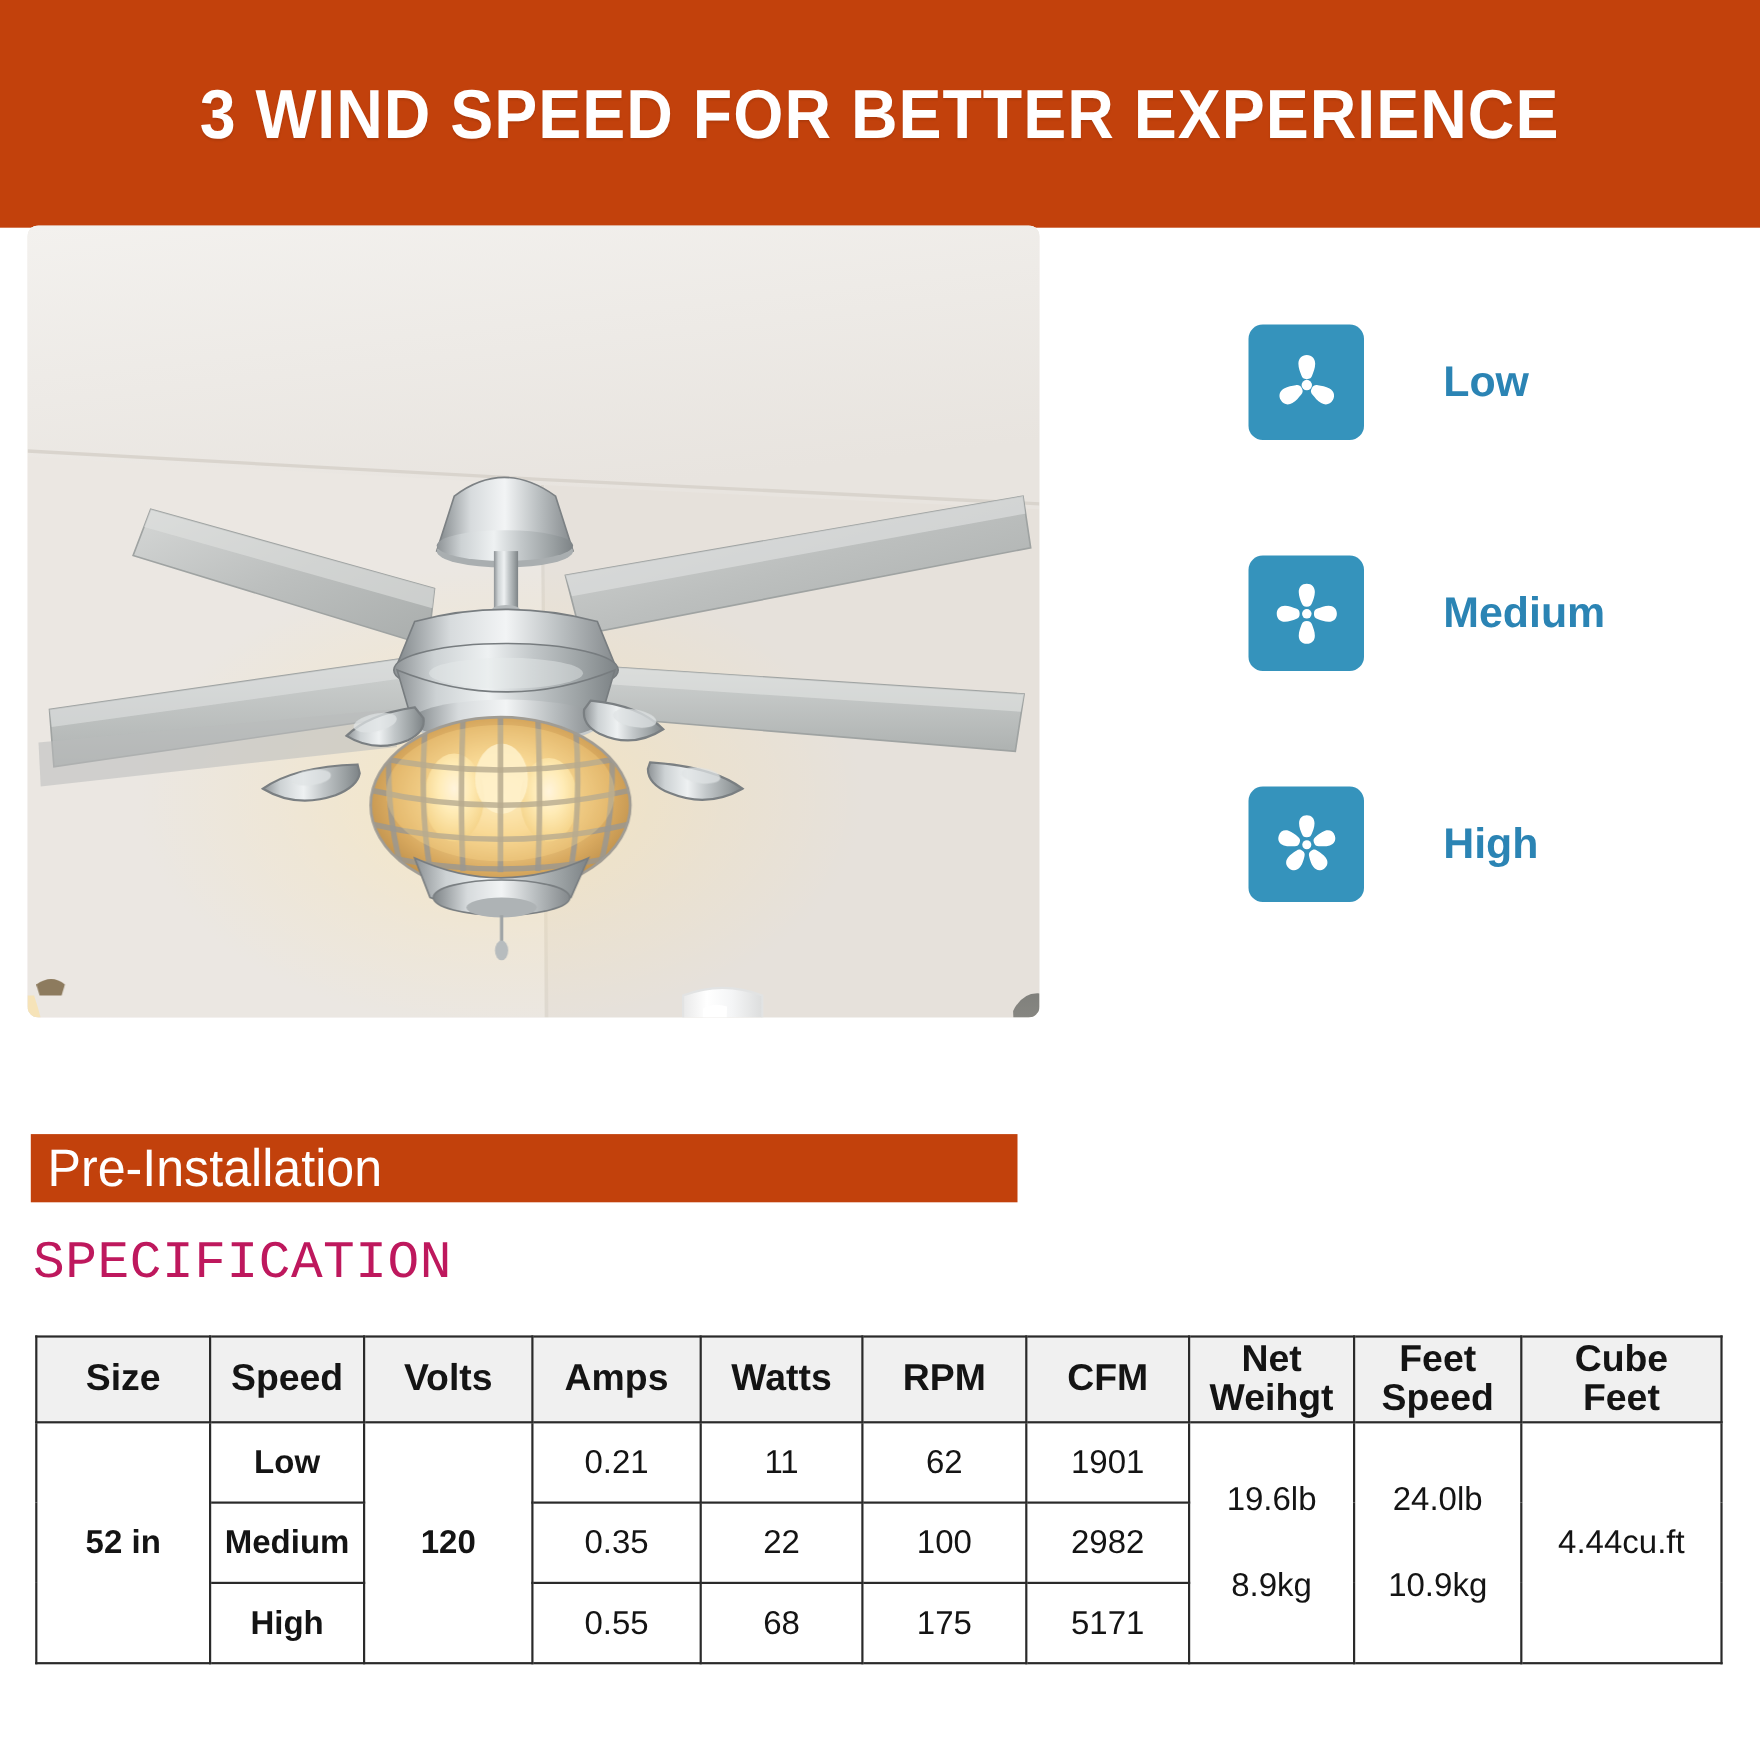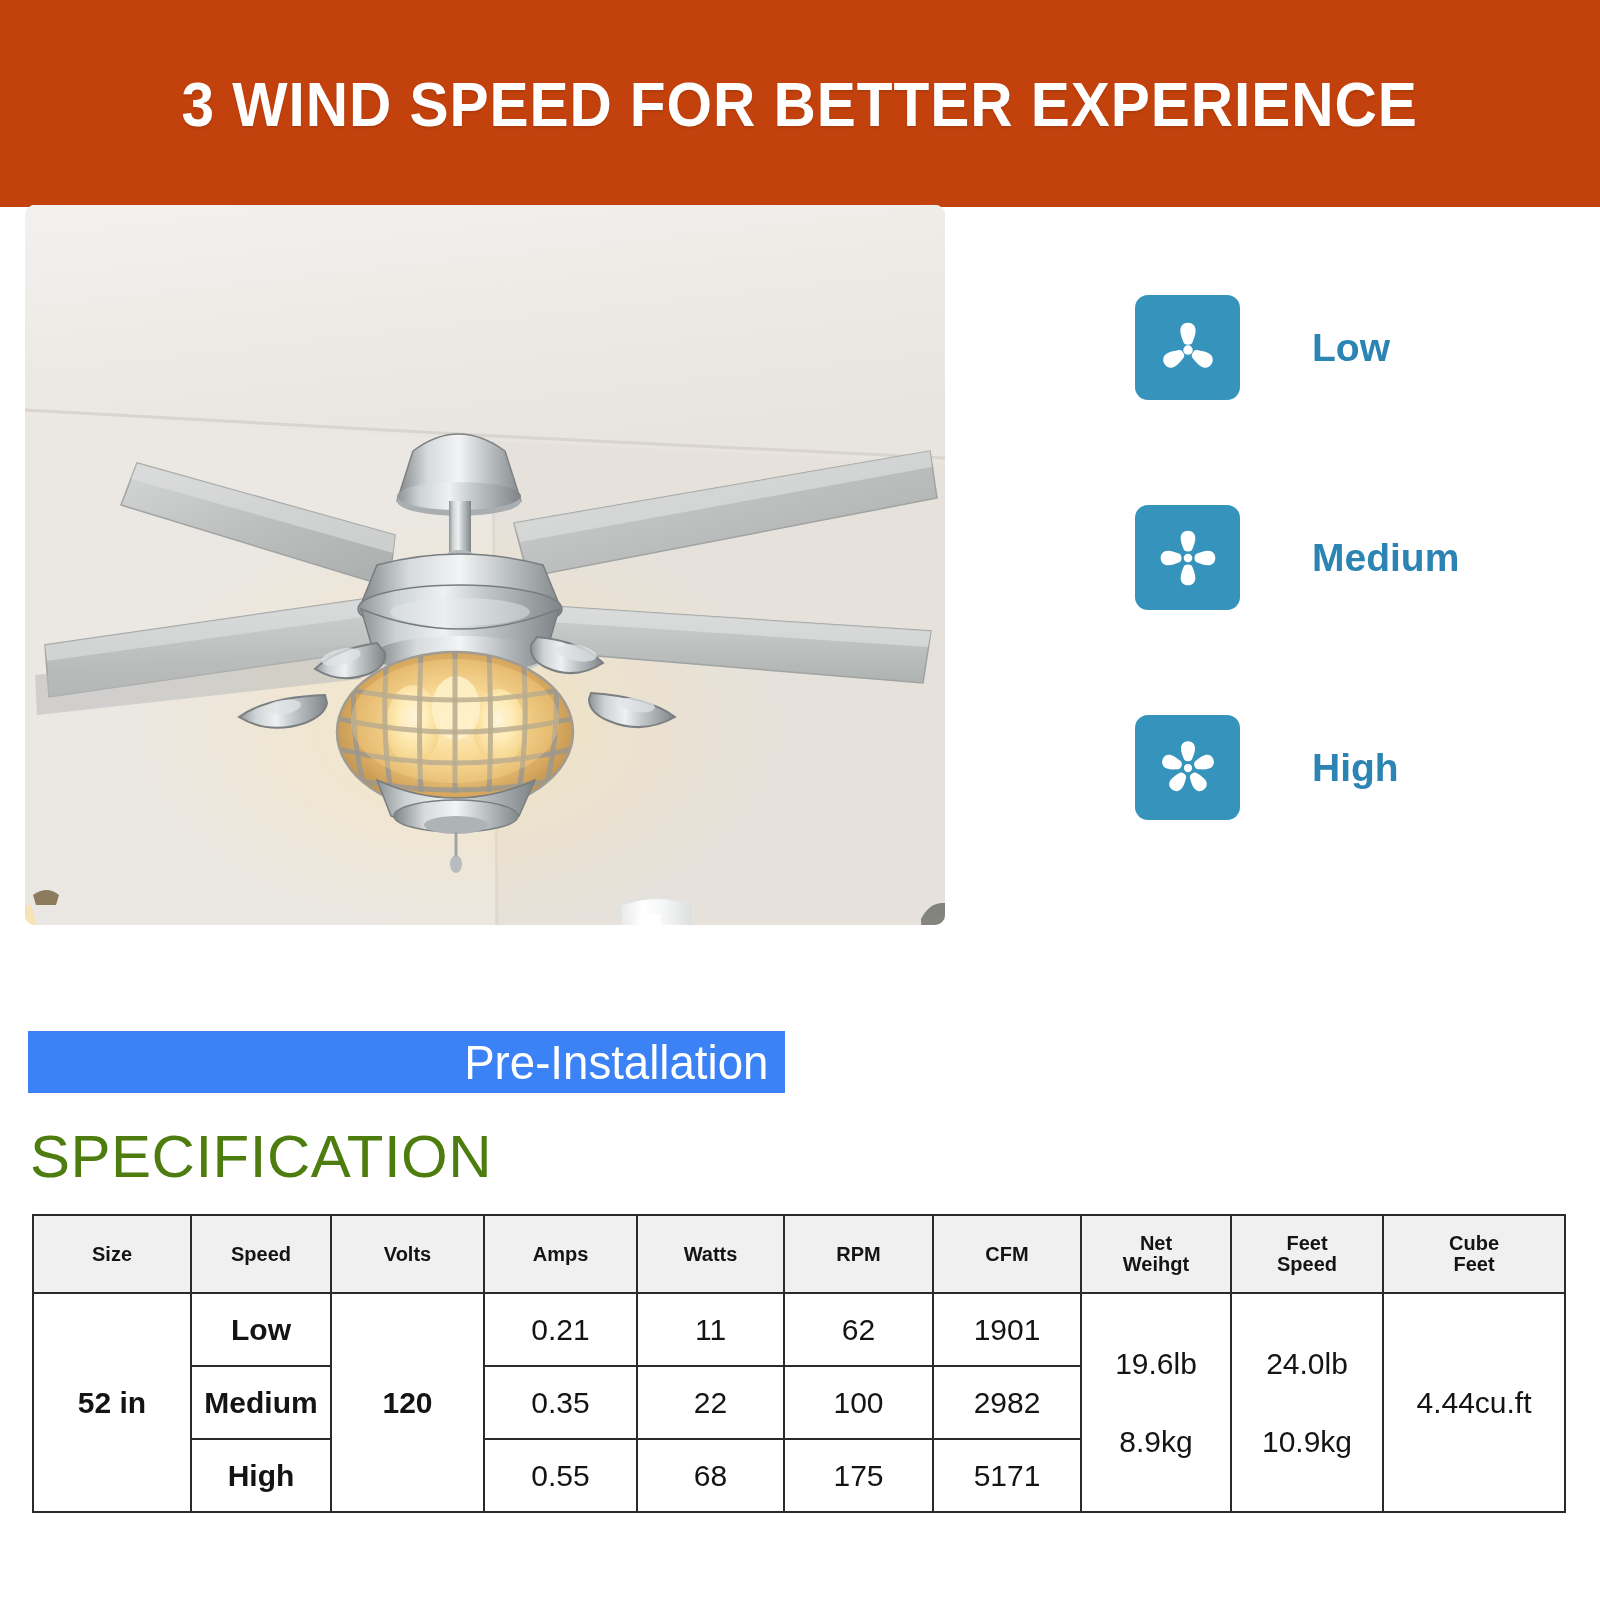--- a/index.html
+++ b/index.html
@@ -59,42 +59,43 @@
     margin-left: 72px;
     color: #2b84b4;
     font-size: 39px;
     font-weight: bold;
     white-space: nowrap;
   }
 
   
   .blackbar {
     position: absolute; left: 28px; top: 1031px;
-    width: 757px; height: 62px;
-    background: #3b82f6;
-    display: flex; align-items: center; justify-content: flex-end;
+    width: 897px; height: 62px;
+    background: #c2410c;
+    display: flex; align-items: center;
   }
   .blackbar-text {
     color: #ffffff;
     font-family: "Liberation Sans Narrow", "Liberation Sans", sans-serif;
     font-size: 48px;
     font-weight: normal;
     padding-left: 16px;
     transform: scaleX(0.95);
     transform-origin: left center;
     white-space: nowrap;
   }
 
   
   .spec-heading {
     position: absolute; left: 30px; top: 1122px;
-    font-size: 60px;
-    color: #4d7c0f;
+    font-size: 48px;
+    color: #be185d;
     letter-spacing: 0.5px;
     white-space: nowrap;
+    font-family: Liberation Mono, monospace;
   }
 
   
   .spec-table {
     position: absolute; left: 32px; top: 1214px;
     width: 1532px;
     border-collapse: collapse;
     table-layout: fixed;
   }
   .spec-table th, .spec-table td {
@@ -103,21 +104,21 @@
     vertical-align: middle;
     color: #141414;
     font-weight: normal;
     font-size: 30px;
     font-family: "Liberation Sans Narrow", "Liberation Sans", sans-serif;
   }
   .spec-table th {
     background: #f0f0f0;
     height: 78px;
     line-height: 1.05;
-    font-size: 20px;
+    font-size: 34px;
   }
   .spec-table td { height: 73px; background: #ffffff; }
   .spec-table td.strong, .spec-table th { font-weight: bold; }
   td.merge-cell { font-weight: bold; margin-top: 44px; }
   .wt-stack { display: flex; flex-direction: column; gap: 44px; align-items: center; justify-content: center; }
 </style>
 </head>
 <body>
 
 <div class="page">

